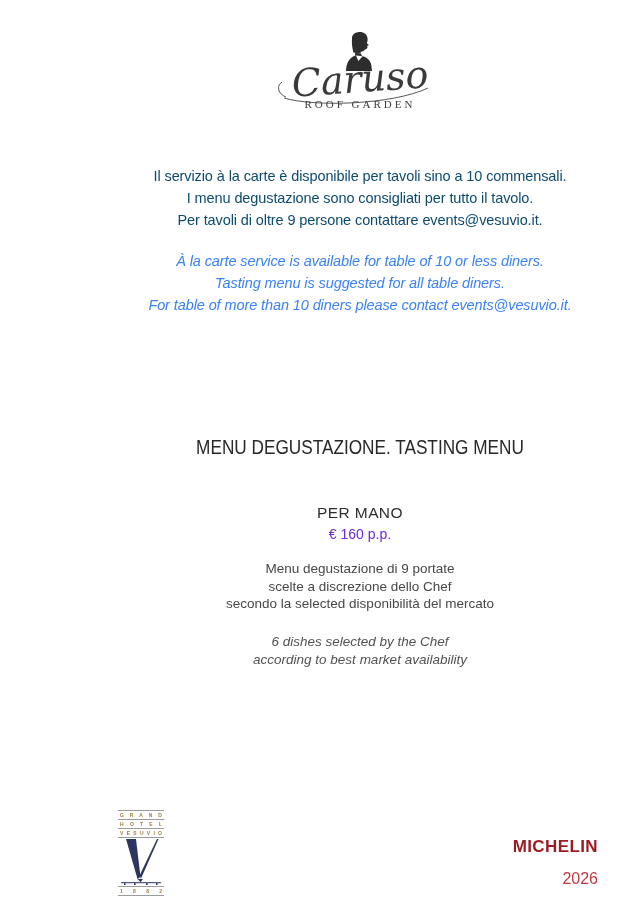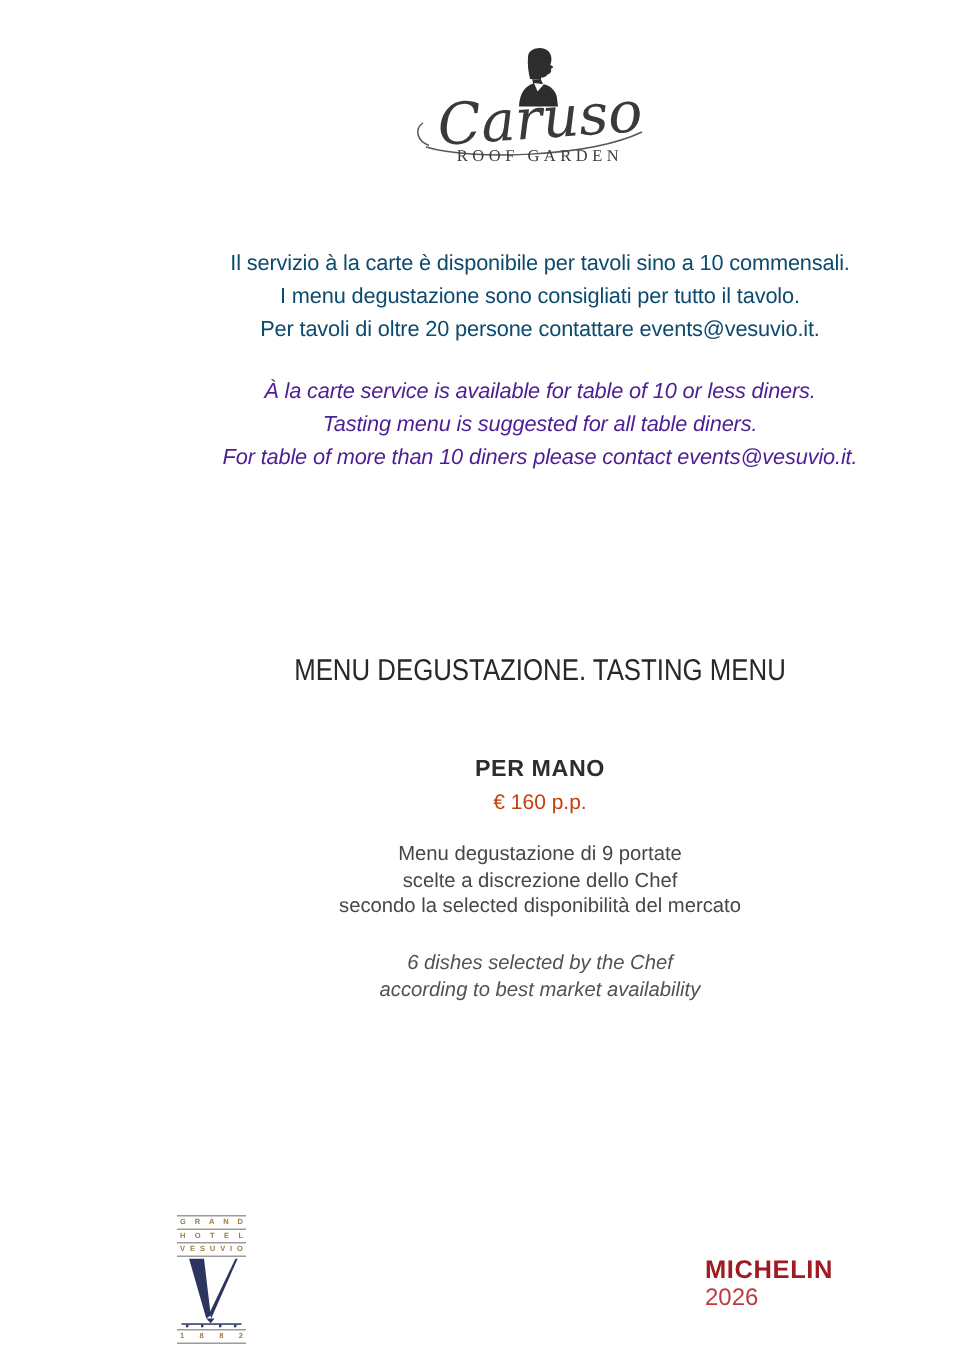--- a/index.html
+++ b/index.html
@@ -15,50 +15,50 @@
   .bust{position:absolute;left:50%;top:31px;transform:translateX(-50%);width:46px;height:42px;}
   .brand-script-wrap{top:52px;}
   .brand-script-wrap svg{display:block;margin:0 auto;}
   .brand-sub{
     top:98px;font-family:"Liberation Serif",serif;font-size:11px;letter-spacing:3px;
     color:#3c3c3c;font-weight:400;
   }
 
   
   .notice-it{top:165px;font-size:14.5px;line-height:22px;color:#0c4a6e;letter-spacing:-0.1px;}
-  .notice-en{top:250px;font-size:14.5px;line-height:22px;color:#4c1d95;font-style:italic;letter-spacing:-0.1px;}
+  .notice-en{top:250px;font-size:14.5px;line-height:22px;color:#3b82f6;font-style:italic;letter-spacing:-0.1px;}
 
   
   .section-title{
     top:436px;font-size:20px;color:#282828;font-weight:400;letter-spacing:0;
     transform:scaleX(0.86);transform-origin:50% 50%;
   }
 
   
-  .tasting-name{top:504px;font-size:15.5px;color:#2d2d2d;letter-spacing:0.4px;font-weight:700;}
-  .tasting-price{top:526px;font-size:14px;color:#c2410c;}
+  .tasting-name{top:504px;font-size:15.5px;color:#2d2d2d;letter-spacing:0.4px;font-weight:400;}
+  .tasting-price{top:526px;font-size:14px;color:#6d28d9;}
   .desc-it{top:560px;font-size:13.5px;line-height:17.5px;color:#474747;}
   .desc-en{top:633px;font-size:13.5px;line-height:17.5px;color:#525252;font-style:italic;}
 
   
   .hotel-logo{position:absolute;left:118px;top:810px;width:46px;}
   .lb-words{border-bottom:1px solid #9b9b9b;}
   .lb-row{
     display:flex;justify-content:space-between;align-items:center;
     height:8px;line-height:8px;padding:0 2px;border-top:1px solid #9b9b9b;
     font-size:5px;color:#a07b3f;font-family:"Liberation Sans",sans-serif;font-weight:700;
   }
   .lb-row span{display:block;}
   .v-svg{display:block;margin:1px auto 0;}
   .lb-year{margin-top:1px;border-top:1px solid #9b9b9b;border-bottom:1px solid #9b9b9b;}
 
   
-  .michelin{position:absolute;left:470px;top:838px;width:104px;text-align:left;}
+  .michelin{position:absolute;left:494px;top:838px;width:104px;text-align:right;}
   .m-label{font-size:17px;font-weight:700;color:#9d1b21;letter-spacing:0.4px;line-height:18px;}
-  .m-year{font-size:16px;color:#bf3a3f;line-height:17px;margin-top:1px;}
+  .m-year{font-size:16px;color:#bf3a3f;line-height:17px;margin-top:14px;}
 </style>
 </head>
 <body>
 
 <div class="page">
   <div class="content">
 
     <div class="bust">
       <svg width="46" height="42" viewBox="0 0 46 42" aria-hidden="true">
         <path fill="#2d2d2d" d="M15 7 C15 3 19 1 23 1 C27 1 30 3.5 30.5 7 C30.8 9 30.5 10.8 29.8 12.2 L31.5 13.4 C32 13.9 31.6 14.6 30.6 14.6 L30.2 15.4 C30.6 15.8 30.8 16.4 30.2 16.8 C30 17.6 29.2 18.4 28 18.6 C27 20 25.4 20.8 23.6 20.8 L23.8 22.4 L16.4 21.6 C15.2 17 14.6 12 15 7 Z"></path>
@@ -73,21 +73,21 @@
         <path d="M16 45 C 8 42 6 34 12 30" stroke="#3a3a3a" stroke-width="1" fill="none" opacity="0.85"></path>
         <text x="90" y="40" text-anchor="middle" font-family="DejaVu Serif, serif" font-style="italic" font-size="38" fill="#3a3a3a" transform="rotate(-4 90 28)">Caruso</text>
       </svg>
     </div>
 
     <div class="cblock brand-sub">ROOF GARDEN</div>
 
     <div class="cblock notice-it">
       <div>Il servizio à la carte è disponibile per tavoli sino a 10 commensali.</div>
       <div>I menu degustazione sono consigliati per tutto il tavolo.</div>
-      <div>Per tavoli di oltre 20 persone contattare events@vesuvio.it.</div>
+      <div>Per tavoli di oltre 9 persone contattare events@vesuvio.it.</div>
     </div>
 
     <div class="cblock notice-en">
       <div>À la carte service is available for table of 10 or less diners.</div>
       <div>Tasting menu is suggested for all table diners.</div>
       <div>For table of more than 10 diners please contact events@vesuvio.it.</div>
     </div>
 
     <div class="cblock section-title">MENU DEGUSTAZIONE. TASTING MENU</div>
 

